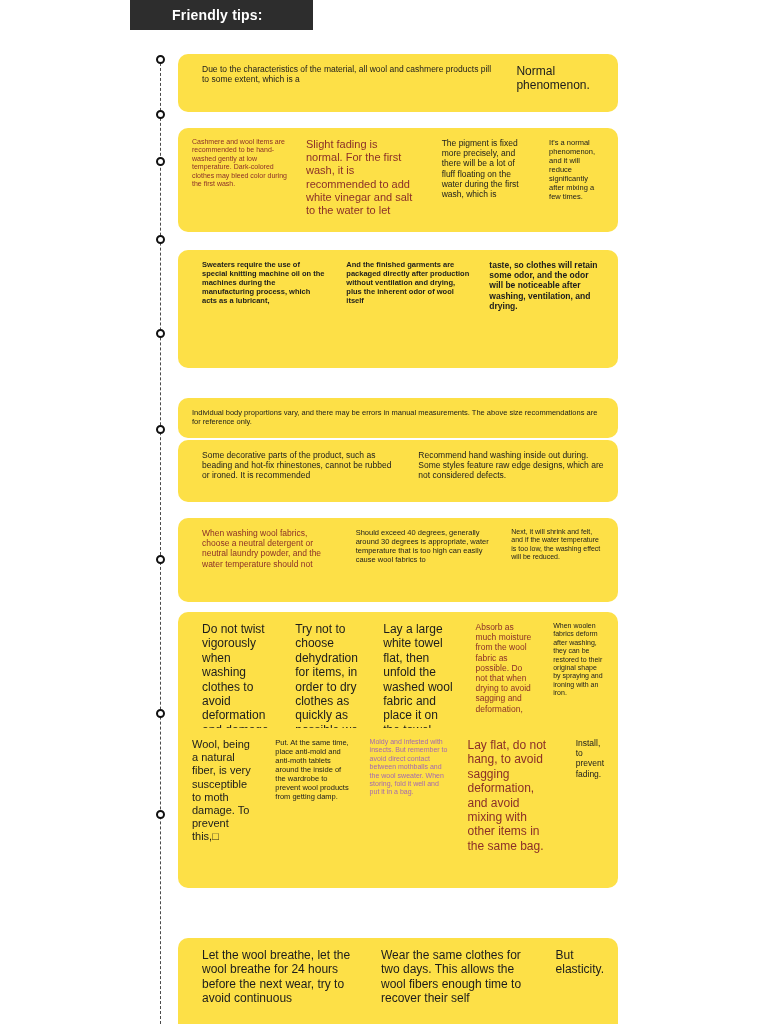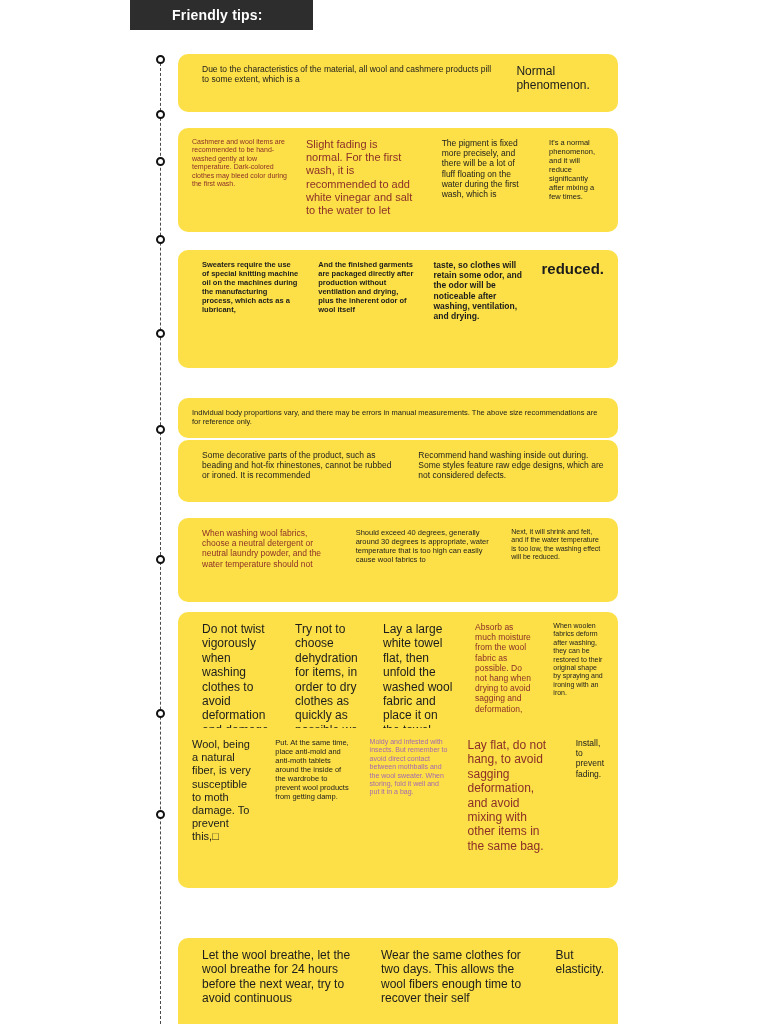--- a/index.html
+++ b/index.html
@@ -78,21 +78,20 @@
     <div class="line t-xs c-red">Cashmere and wool items are recommended to be hand-washed gently at low temperature. Dark-colored clothes may bleed color during the first wash.</div>
     <div class="line t-lg c-red">Slight fading is normal. For the first wash, it is recommended to add white vinegar and salt to the water to let</div>
     <div class="line t-base ind">The pigment is fixed more precisely, and there will be a lot of fluff floating on the water during the first wash, which is</div>
     <div class="line t-sm">It's a normal phenomenon, and it will reduce significantly after mixing a few times.</div>
   </div>
 
   <div class="block b3">
     <div class="line t-sm ind">Sweaters require the use of special knitting machine oil on the machines during the manufacturing process, which acts as a lubricant,</div>
     <div class="line t-sm">And the finished garments are packaged directly after production without ventilation and drying, plus the inherent odor of wool itself</div>
     <div class="line t-base">taste, so clothes will retain some odor, and the odor will be noticeable after washing, ventilation, and drying.</div>
-    <div class="line t-xl">reduced.</div>
   </div>
 
   <div class="block b4">
     <div class="line t-sm">Individual body proportions vary, and there may be errors in manual measurements. The above size recommendations are for reference only.</div>
   </div>
 
   <div class="block b5">
     <div class="line t-base ind">Some decorative parts of the product, such as beading and hot-fix rhinestones, cannot be rubbed or ironed. It is recommended</div>
     <div class="line t-base">Recommend hand washing inside out during. Some styles feature raw edge designs, which are not considered defects.</div>
   </div>
@@ -100,21 +99,21 @@
   <div class="block b6">
     <div class="line t-base c-red ind">When washing wool fabrics, choose a neutral detergent or neutral laundry powder, and the water temperature should not</div>
     <div class="line t-sm">Should exceed 40 degrees, generally around 30 degrees is appropriate, water temperature that is too high can easily cause wool fabrics to</div>
     <div class="line t-xs">Next, it will shrink and felt, and if the water temperature is too low, the washing effect will be reduced.</div>
   </div>
 
   <div class="block b7">
     <div class="line t-md ind">Do not twist vigorously when washing clothes to avoid deformation and damage. Wool knits after washing</div>
     <div class="line t-md">Try not to choose dehydration for items, in order to dry clothes as quickly as possible we can put a</div>
     <div class="line t-md">Lay a large white towel flat, then unfold the washed wool fabric and place it on the towel, letting the wool</div>
-    <div class="line t-base c-red">Absorb as much moisture from the wool fabric as possible. Do not hang when drying to avoid sagging and deformation,</div>
+    <div class="line t-base c-red">Absorb as much moisture from the wool fabric as possible. Do not that when drying to avoid sagging and deformation,</div>
     <div class="line t-xs">When woolen fabrics deform after washing, they can be restored to their original shape by spraying and ironing with an iron.</div>
   </div>
 
   <div class="block b8">
     <div class="line t-lg">Wool, being a natural fiber, is very susceptible to moth damage. To prevent this,□</div>
     <div class="line t-sm">Put. At the same time, place anti-mold and anti-moth tablets around the inside of the wardrobe to prevent wool products from getting damp.</div>
     <div class="line t-xs c-purple">Moldy and infested with insects. But remember to avoid direct contact between mothballs and the wool sweater. When storing, fold it well and put it in a bag.</div>
     <div class="line t-md c-red">Lay flat, do not hang, to avoid sagging deformation, and avoid mixing with other items in the same bag.</div>
     <div class="line t-base">Install, to prevent fading.</div>
   </div>

